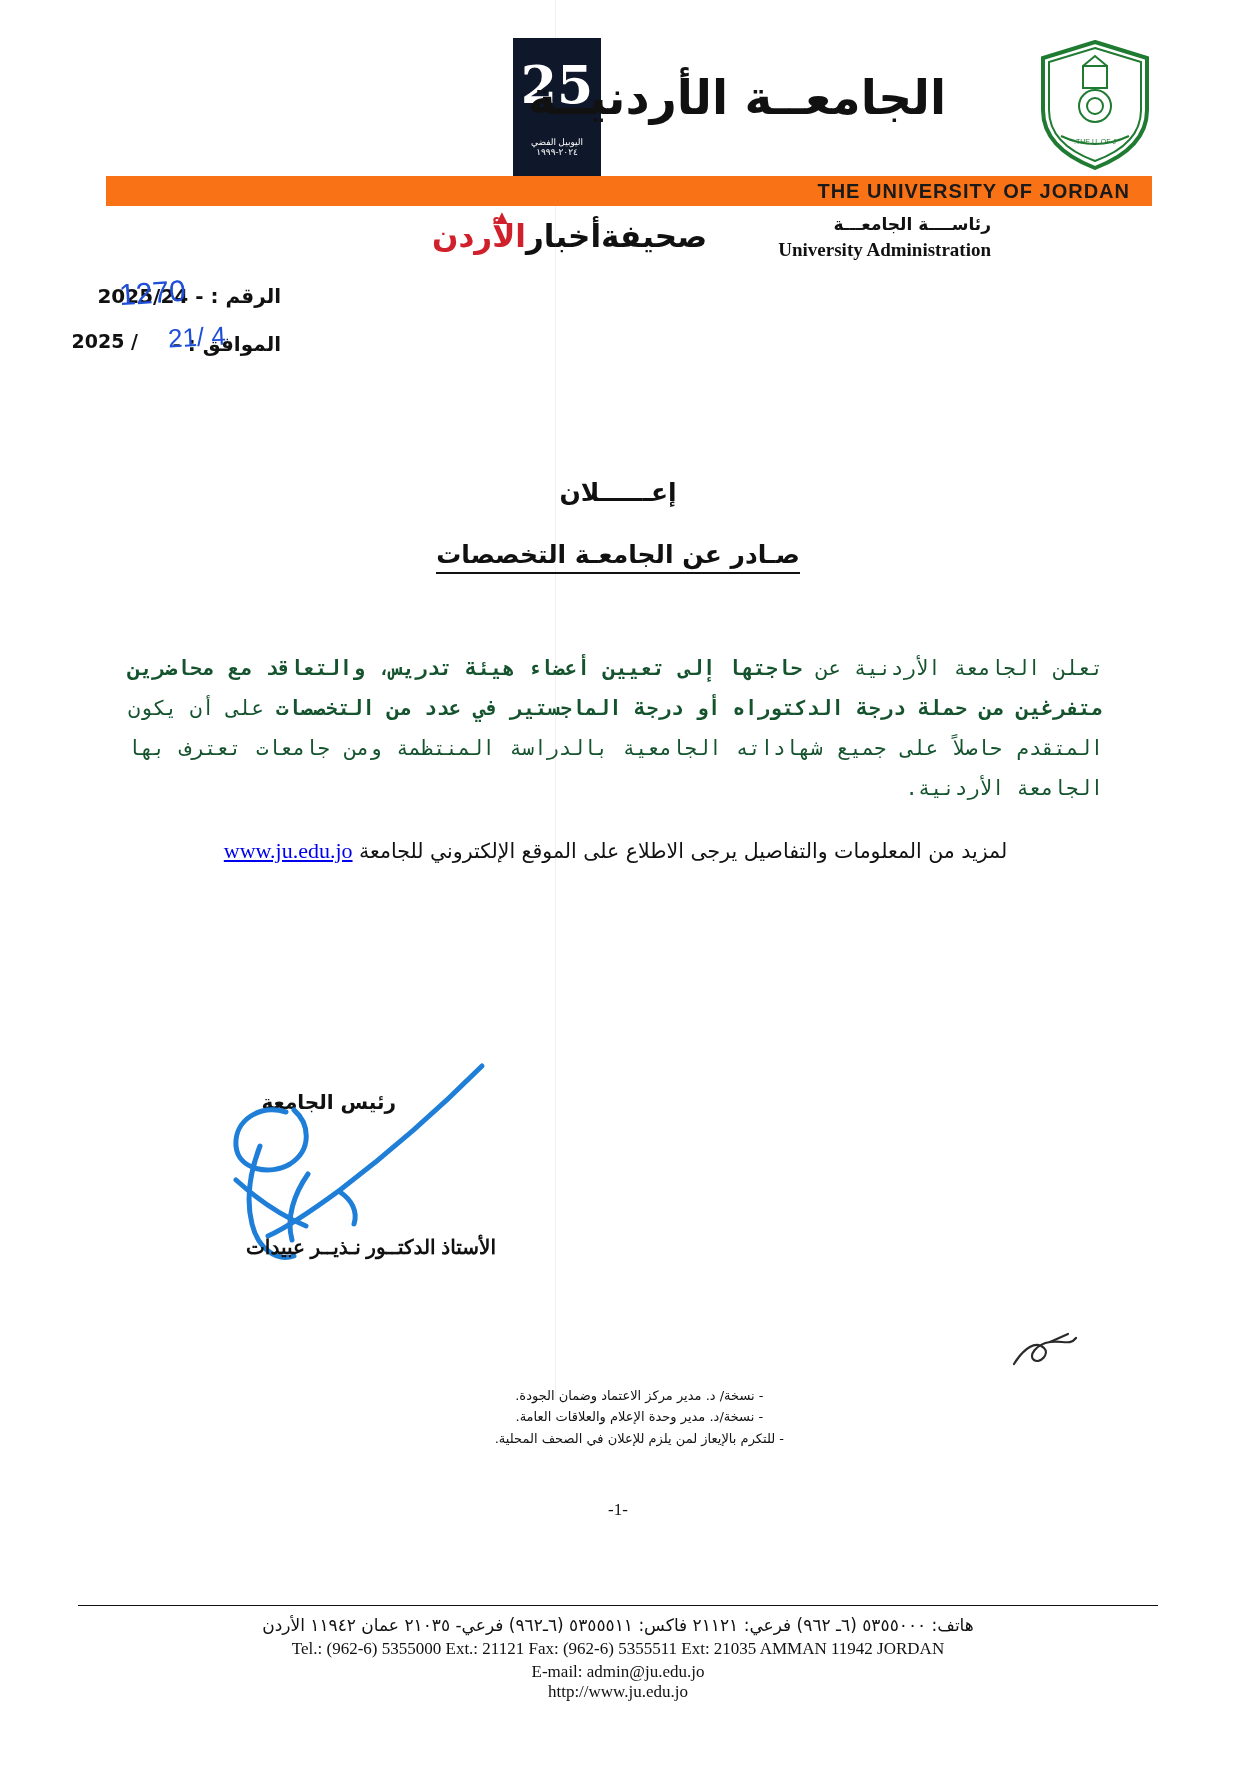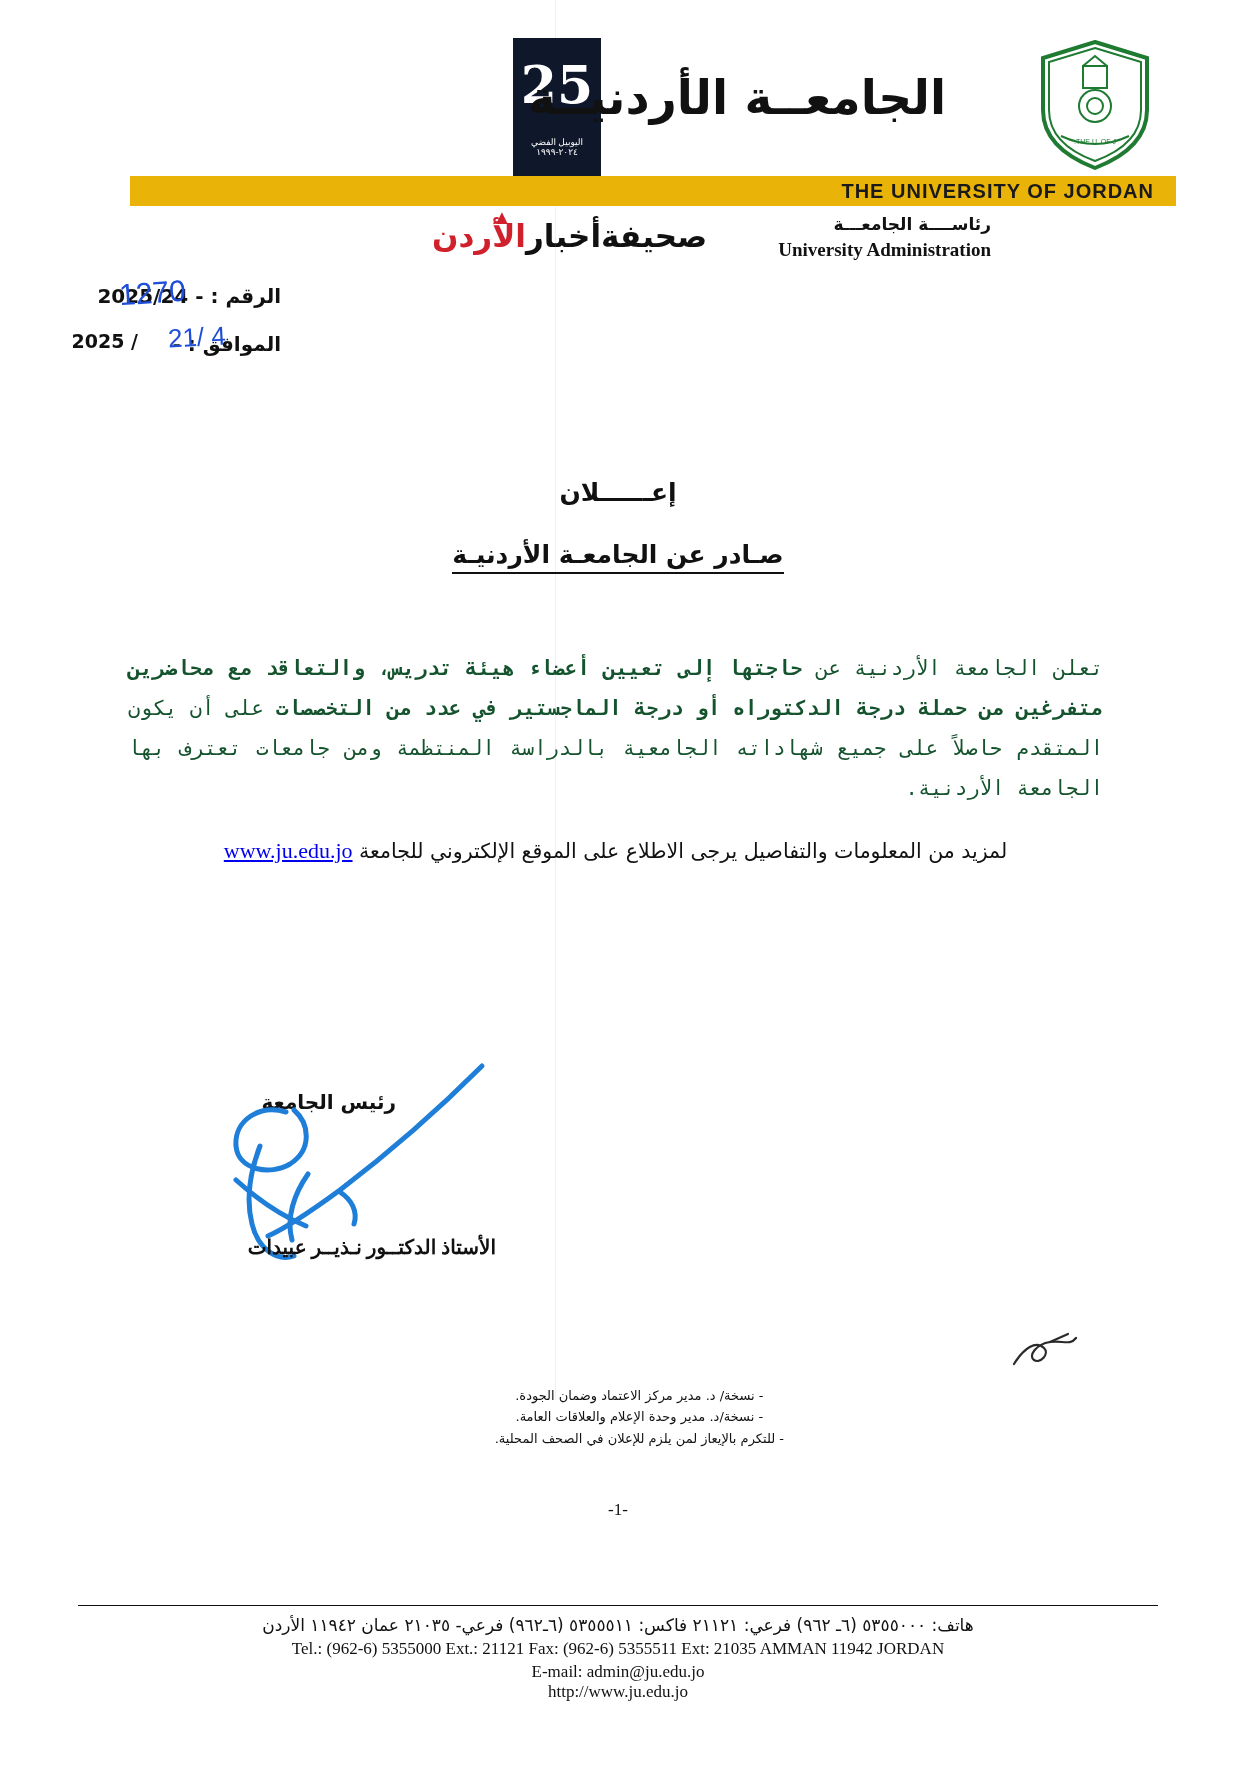--- a/index.html
+++ b/index.html
@@ -72,25 +72,25 @@
   }
   .crest {
     position: absolute;
     right: 85px;
     top: 40px;
     width: 112px;
     height: 130px;
   }
   .green-band {
     position: absolute;
-    left: 130px;
+    left: 106px;
     top: 176px;
     width: 1046px;
     height: 30px;
-    background: #eab308;
+    background: #f97316;
     text-decoration: underline;
   }
   .green-band-text {
     position: absolute;
     right: 22px;
     top: 4px;
     font-size: 20px;
     font-weight: bold;
     font-family: "Liberation Sans", sans-serif;
     color: #1a1a1a;
@@ -240,21 +240,21 @@
     font-size: 20px;
     font-weight: bold;
     font-family: "DejaVu Sans", sans-serif;
   }
   .sig-name {
     position: absolute;
     top: 1235px;
     right: 740px;
     font-size: 20px;
     font-weight: bold;
-    font-family: Liberation Serif, serif;
+    font-family: Liberation Sans, sans-serif;
     white-space: nowrap;
   }
   .signature-svg {
     position: absolute;
     top: 1060px;
     left: 190px;
     width: 310px;
     height: 230px;
     pointer-events: none;
   }
@@ -369,21 +369,21 @@
   </div>
 
   <div class="ref-line ref-num-label">الرقم : - 2025/24</div>
   <div class="ref-num-value">1270</div>
 
   <div class="ref-line ref-date-label">الموافق : -</div>
   <div class="ref-date-value">21/ 4</div>
   <div class="ref-date-year">2025 /</div>
 
   <div class="doc-title">إعــــــلان</div>
-  <div class="doc-subtitle"><span>صـادر عن الجامعـة الأردنيـة</span></div>
+  <div class="doc-subtitle"><span>صـادر عن الجامعـة التخصصات</span></div>
 
   <div class="body-para">
     <span>تعلن الجامعة الأردنية عن </span><b>حاجتها إلى تعيين أعضاء هيئة تدريس، والتعاقد مع محاضرين متفرغين من حملة درجة الدكتوراه أو درجة الماجستير في عدد من التخصصات</b><span> على أن يكون المتقدم حاصلاً على جميع شهاداته الجامعية بالدراسة المنتظمة ومن جامعات تعترف بها الجامعة الأردنية.</span>
   </div>
 
   <div class="body-para2">
     <span>لمزيد من المعلومات والتفاصيل يرجى الاطلاع على الموقع الإلكتروني للجامعة </span><a class="url-link" href="#">www.ju.edu.jo</a>
   </div>
 
   <div class="sig-title">رئيس الجامعة</div>

